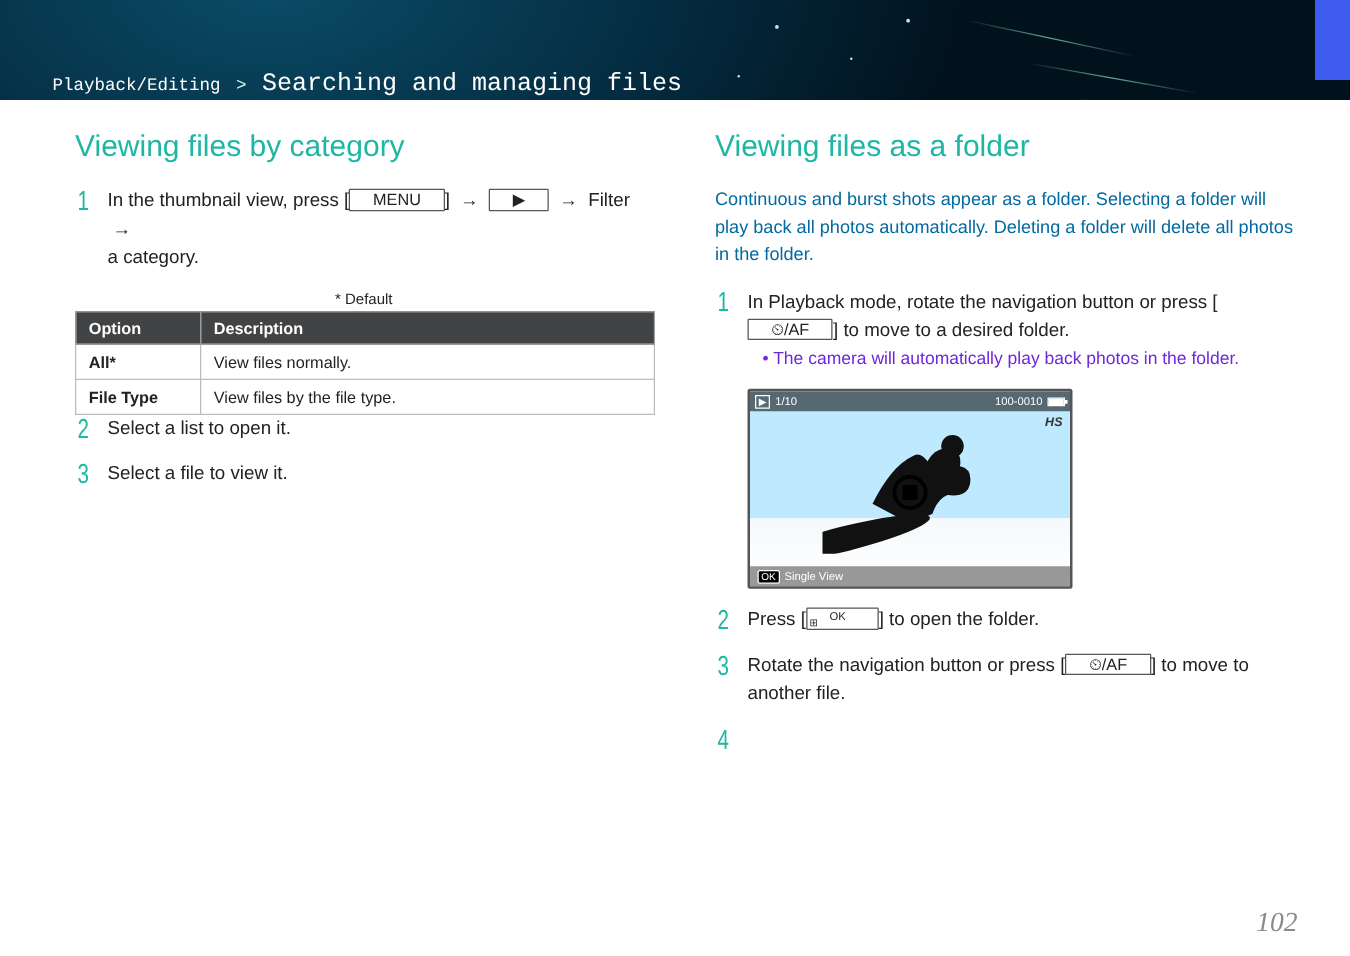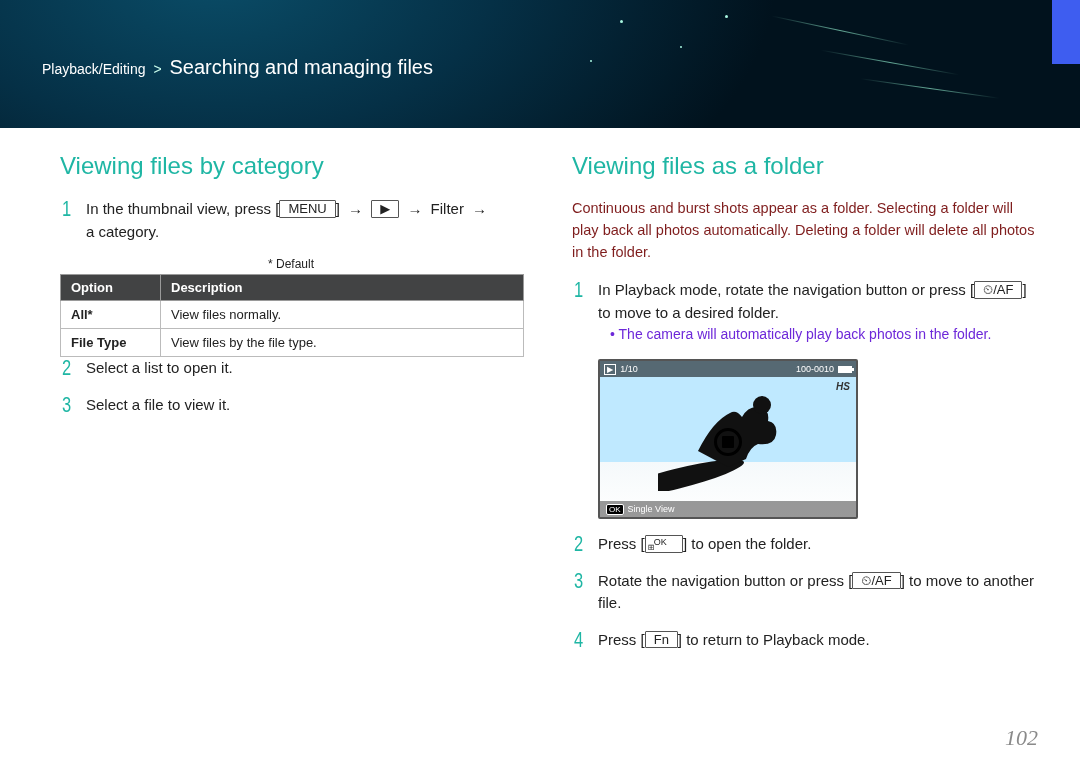--- a/index.html
+++ b/index.html
@@ -7,24 +7,25 @@
     width: 1080px;
     height: 765px;
     font-family: "Segoe UI", Arial, sans-serif;
     background: #fff;
     position: relative;
     color: #333;
     overflow: hidden;
   }
   .header {
     width: 100%;
-    height: 128px;
+    height: 80px;
     background: radial-gradient(ellipse 700px 400px at 20% -20%, #0a4d68 0%, #053046 40%, #01121d 80%);
     position: relative;
     overflow: hidden;
+    font-family: Liberation Mono, monospace;
   }
   .header .sparkle {
     position: absolute; width: 3px; height: 3px; background: #a8f7e0; border-radius: 50%;
   }
   .header .streak {
     position: absolute; width: 140px; height: 1px;
     background: linear-gradient(90deg, rgba(140,230,200,0), rgba(140,230,200,0.7), rgba(140,230,200,0));
   }
   .breadcrumb {
     position: absolute;
@@ -55,40 +56,40 @@
     color: #1fb6a4; font-family: "Segoe UI", Arial, sans-serif;
     font-size: 22px; font-weight: 300; line-height: 1;
     min-width: 16px;
     transform: scaleX(0.75);
   }
   .step-body { font-size: 15px; color: #222; line-height: 1.5; }
   .step-body .sub { margin-left: 12px; font-size: 14px; color: #6d28d9; }
   .step-body .sub::before { content: "• "; }
   .inline-btn {
     display: inline-block; border: 1px solid #555;
-    border-radius: 1px; font-size: 13px; padding: 0 8px; line-height: 1.2;
+    border-radius: 1px; font-size: 13px; padding: 0 18px; line-height: 1.2;
     font-family: Arial, sans-serif; vertical-align: 1px;
   }
   .arrow { margin: 0 4px; }
   .bold { font-weight: 400; }
   .default-note { text-align: center; font-size: 12px; color: #222; margin: 4px 2px 3px 0; }
   table.opt {
     width: 100%;
     border-collapse: collapse;
     font-size: 13px;
   }
   table.opt th {
     background: #424344; color: #fff; text-align: left;
     font-weight: 600; padding: 5px 10px; border: 1px solid #9a9a9a;
   }
   table.opt td {
     padding: 6px 10px; border: 1px solid #bbb; color: #222;
   }
   table.opt td.optname { font-weight: 700; width: 100px; }
-  .intro { font-size: 14.5px; color: #7f1d1d; line-height: 1.5; margin-bottom: 16px; }
+  .intro { font-size: 14.5px; color: #0369a1; line-height: 1.5; margin-bottom: 16px; }
   .screenshot {
     width: 260px; height: 160px; border: 2px solid #555; border-radius: 2px;
     margin: 8px 0 14px 26px; position: relative;
     background: linear-gradient(#bfe9ff 0%, #bfe9ff 65%, #f5f9fb 65%, #ffffff 100%);
     overflow: hidden;
   }
   .screenshot .topbar {
     position: absolute; top: 0; left: 0; right: 0; height: 16px;
     background: rgba(0,0,0,0.55); color: #fff;
     font-size: 9px; display: flex; align-items: center; padding: 0 4px;
@@ -242,20 +243,17 @@
 
     <div class="step">
       <div class="step-num">3</div>
       <div class="step-body">
         <span>Rotate the navigation button or press [</span><span class="inline-btn">⏲/AF</span><span>] to move to another file.</span>
       </div>
     </div>
 
     <div class="step">
       <div class="step-num">4</div>
-      <div class="step-body">
-        <span>Press [</span><span class="inline-btn">Fn</span><span>] to return to Playback mode.</span>
-      </div>
     </div>
   </div>
 </div>
 
 <div class="page-number">102</div>
 
 </body></html>

